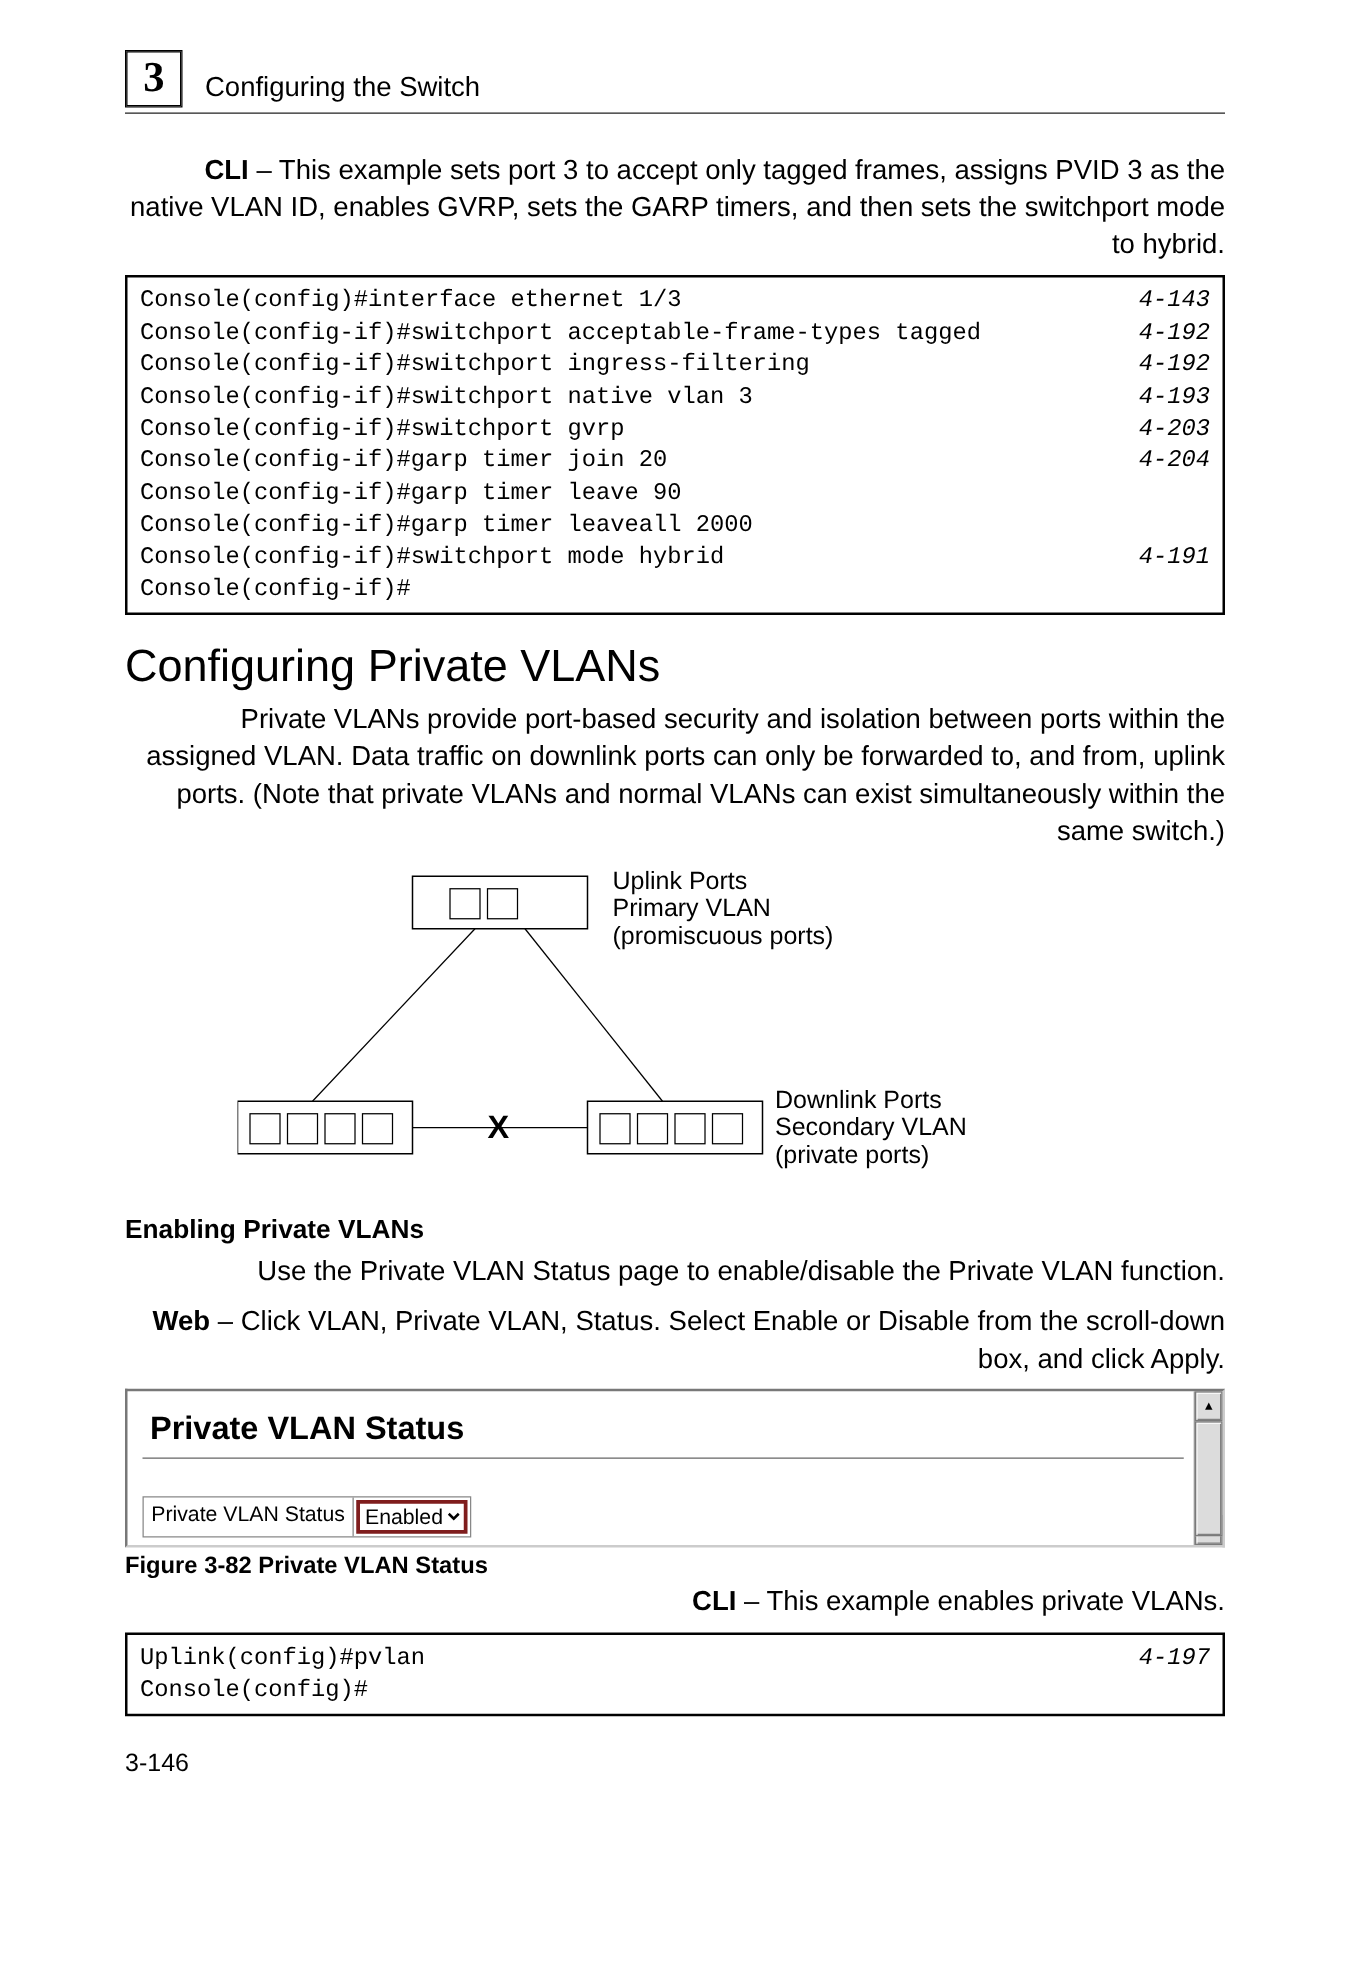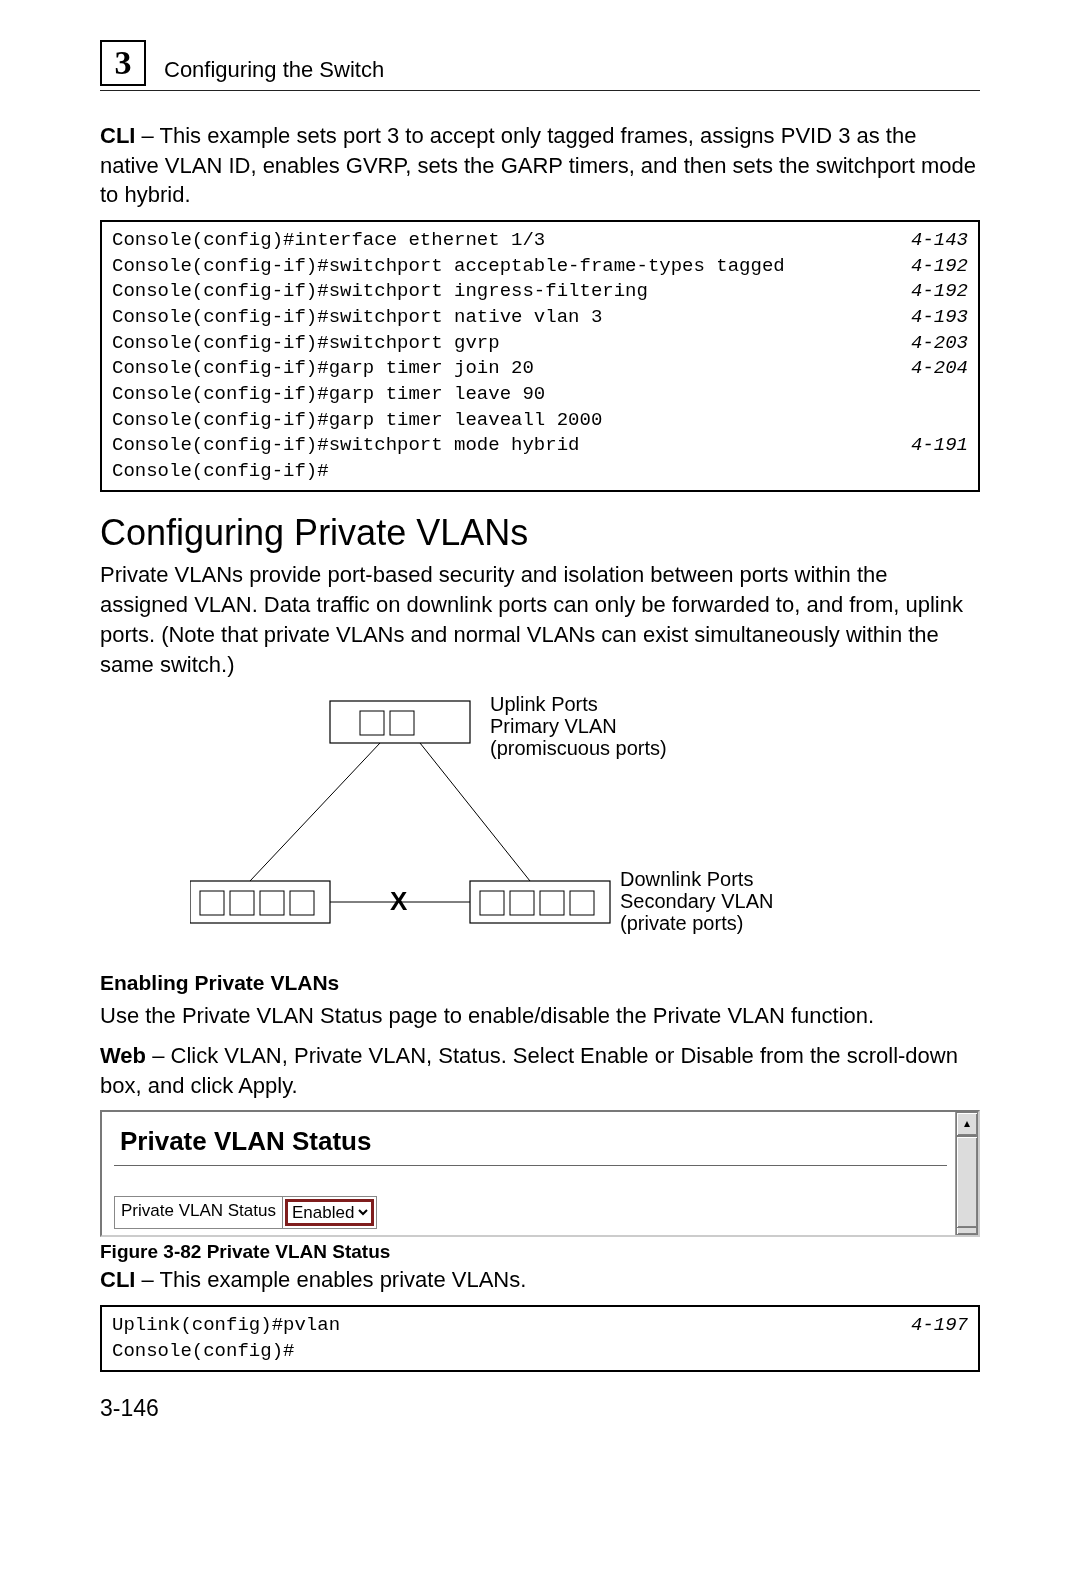--- a/index.html
+++ b/index.html
@@ -36,20 +36,21 @@
     margin-right: 18px;
   }
   .chapter-title {
     font-size: 22px;
     margin-top: 14px;
   }
   .body-text {
     font-size: 22px;
     line-height: 1.35;
     margin: 0 0 10px 0;
+    text-align: right;
   }
   .body-text b { font-weight: bold; }
   .cli-box {
     border: 2px solid #000000;
     padding: 6px 10px;
     margin: 6px 0 20px 0;
     font-family: "Courier New", monospace;
     font-size: 19px;
     line-height: 1.35;
   }
@@ -144,21 +145,21 @@
   .scroll-thumb {
     position: absolute; left:0; right:0; top:0; height: 90px;
     background: #dcdcdc;
     border: 1px solid #7a7a7a;
     box-shadow: inset 1px 1px 0 #fff, inset -1px -1px 0 #808080;
   }
   .page-number {
     position: absolute;
     bottom: 30px;
     left: 100px;
-    font-size: 23px;
+    font-size: 20px;
   }
 </style>
 </head>
 <body>
 
 <div class="page">
 
   <div class="header-row">
     <div class="chapter-box">
       <span>3</span>

